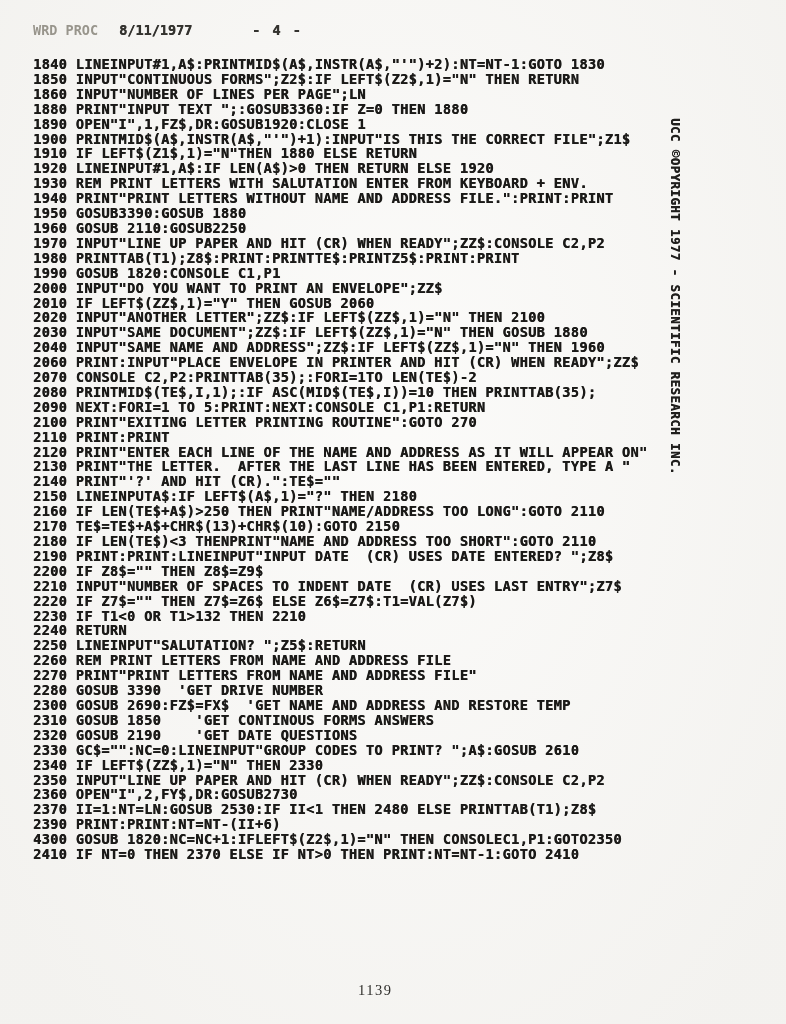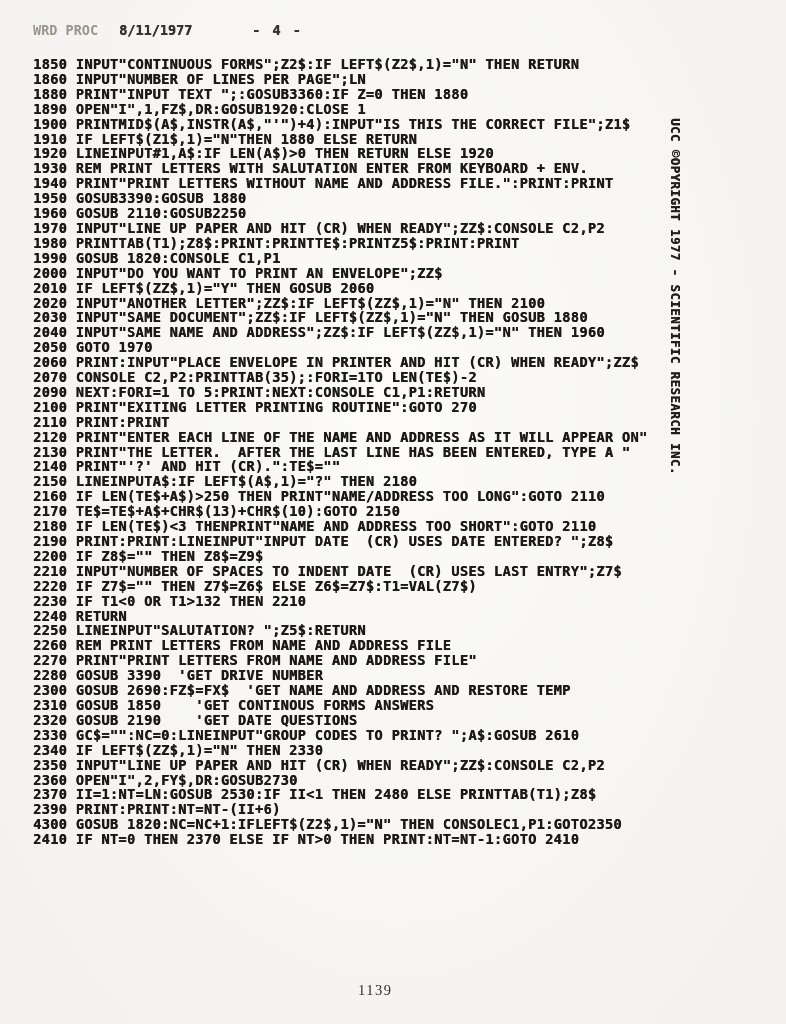--- a/index.html
+++ b/index.html
@@ -73,42 +73,43 @@
 
 <div class="page">
 
   <div class="header">
     <span class="hdr faded">WRD PROC</span>
     <span class="hdr date">8/11/1977</span>
     <span class="hdr marker">- 4 -</span>
   </div>
 
   <div class="code">
+      <div class="codeline">1840 LINEINPUT#1,A$:PRINTMID$(A$,INSTR(A$,"'")+2):NT=NT-1:GOTO 1830</div>
       <div class="codeline">1850 INPUT"CONTINUOUS FORMS";Z2$:IF LEFT$(Z2$,1)="N" THEN RETURN</div>
       <div class="codeline">1860 INPUT"NUMBER OF LINES PER PAGE";LN</div>
       <div class="codeline">1880 PRINT"INPUT TEXT ";:GOSUB3360:IF Z=0 THEN 1880</div>
       <div class="codeline">1890 OPEN"I",1,FZ$,DR:GOSUB1920:CLOSE 1</div>
-      <div class="codeline">1900 PRINTMID$(A$,INSTR(A$,"'")+4):INPUT"IS THIS THE CORRECT FILE";Z1$</div>
+      <div class="codeline">1900 PRINTMID$(A$,INSTR(A$,"'")+1):INPUT"IS THIS THE CORRECT FILE";Z1$</div>
       <div class="codeline">1910 IF LEFT$(Z1$,1)="N"THEN 1880 ELSE RETURN</div>
       <div class="codeline">1920 LINEINPUT#1,A$:IF LEN(A$)&gt;0 THEN RETURN ELSE 1920</div>
       <div class="codeline">1930 REM PRINT LETTERS WITH SALUTATION ENTER FROM KEYBOARD + ENV.</div>
       <div class="codeline">1940 PRINT"PRINT LETTERS WITHOUT NAME AND ADDRESS FILE.":PRINT:PRINT</div>
       <div class="codeline">1950 GOSUB3390:GOSUB 1880</div>
       <div class="codeline">1960 GOSUB 2110:GOSUB2250</div>
       <div class="codeline">1970 INPUT"LINE UP PAPER AND HIT (CR) WHEN READY";ZZ$:CONSOLE C2,P2</div>
       <div class="codeline">1980 PRINTTAB(T1);Z8$:PRINT:PRINTTE$:PRINTZ5$:PRINT:PRINT</div>
       <div class="codeline">1990 GOSUB 1820:CONSOLE C1,P1</div>
       <div class="codeline">2000 INPUT"DO YOU WANT TO PRINT AN ENVELOPE";ZZ$</div>
       <div class="codeline">2010 IF LEFT$(ZZ$,1)="Y" THEN GOSUB 2060</div>
       <div class="codeline">2020 INPUT"ANOTHER LETTER";ZZ$:IF LEFT$(ZZ$,1)="N" THEN 2100</div>
       <div class="codeline">2030 INPUT"SAME DOCUMENT";ZZ$:IF LEFT$(ZZ$,1)="N" THEN GOSUB 1880</div>
       <div class="codeline">2040 INPUT"SAME NAME AND ADDRESS";ZZ$:IF LEFT$(ZZ$,1)="N" THEN 1960</div>
-      <div class="codeline">2050 GOTO 1970</div>
       <div class="codeline">2060 PRINT:INPUT"PLACE ENVELOPE IN PRINTER AND HIT (CR) WHEN READY";ZZ$</div>
       <div class="codeline">2070 CONSOLE C2,P2:PRINTTAB(35);:FORI=1TO LEN(TE$)-2</div>
+      <div class="codeline">2080 PRINTMID$(TE$,I,1);:IF ASC(MID$(TE$,I))=10 THEN PRINTTAB(35);</div>
       <div class="codeline">2090 NEXT:FORI=1 TO 5:PRINT:NEXT:CONSOLE C1,P1:RETURN</div>
       <div class="codeline">2100 PRINT"EXITING LETTER PRINTING ROUTINE":GOTO 270</div>
       <div class="codeline">2110 PRINT:PRINT</div>
       <div class="codeline">2120 PRINT"ENTER EACH LINE OF THE NAME AND ADDRESS AS IT WILL APPEAR ON"</div>
       <div class="codeline">2130 PRINT"THE LETTER.  AFTER THE LAST LINE HAS BEEN ENTERED, TYPE A "</div>
       <div class="codeline">2140 PRINT"'?' AND HIT (CR).":TE$=""</div>
       <div class="codeline">2150 LINEINPUTA$:IF LEFT$(A$,1)="?" THEN 2180</div>
       <div class="codeline">2160 IF LEN(TE$+A$)&gt;250 THEN PRINT"NAME/ADDRESS TOO LONG":GOTO 2110</div>
       <div class="codeline">2170 TE$=TE$+A$+CHR$(13)+CHR$(10):GOTO 2150</div>
       <div class="codeline">2180 IF LEN(TE$)&lt;3 THENPRINT"NAME AND ADDRESS TOO SHORT":GOTO 2110</div>

